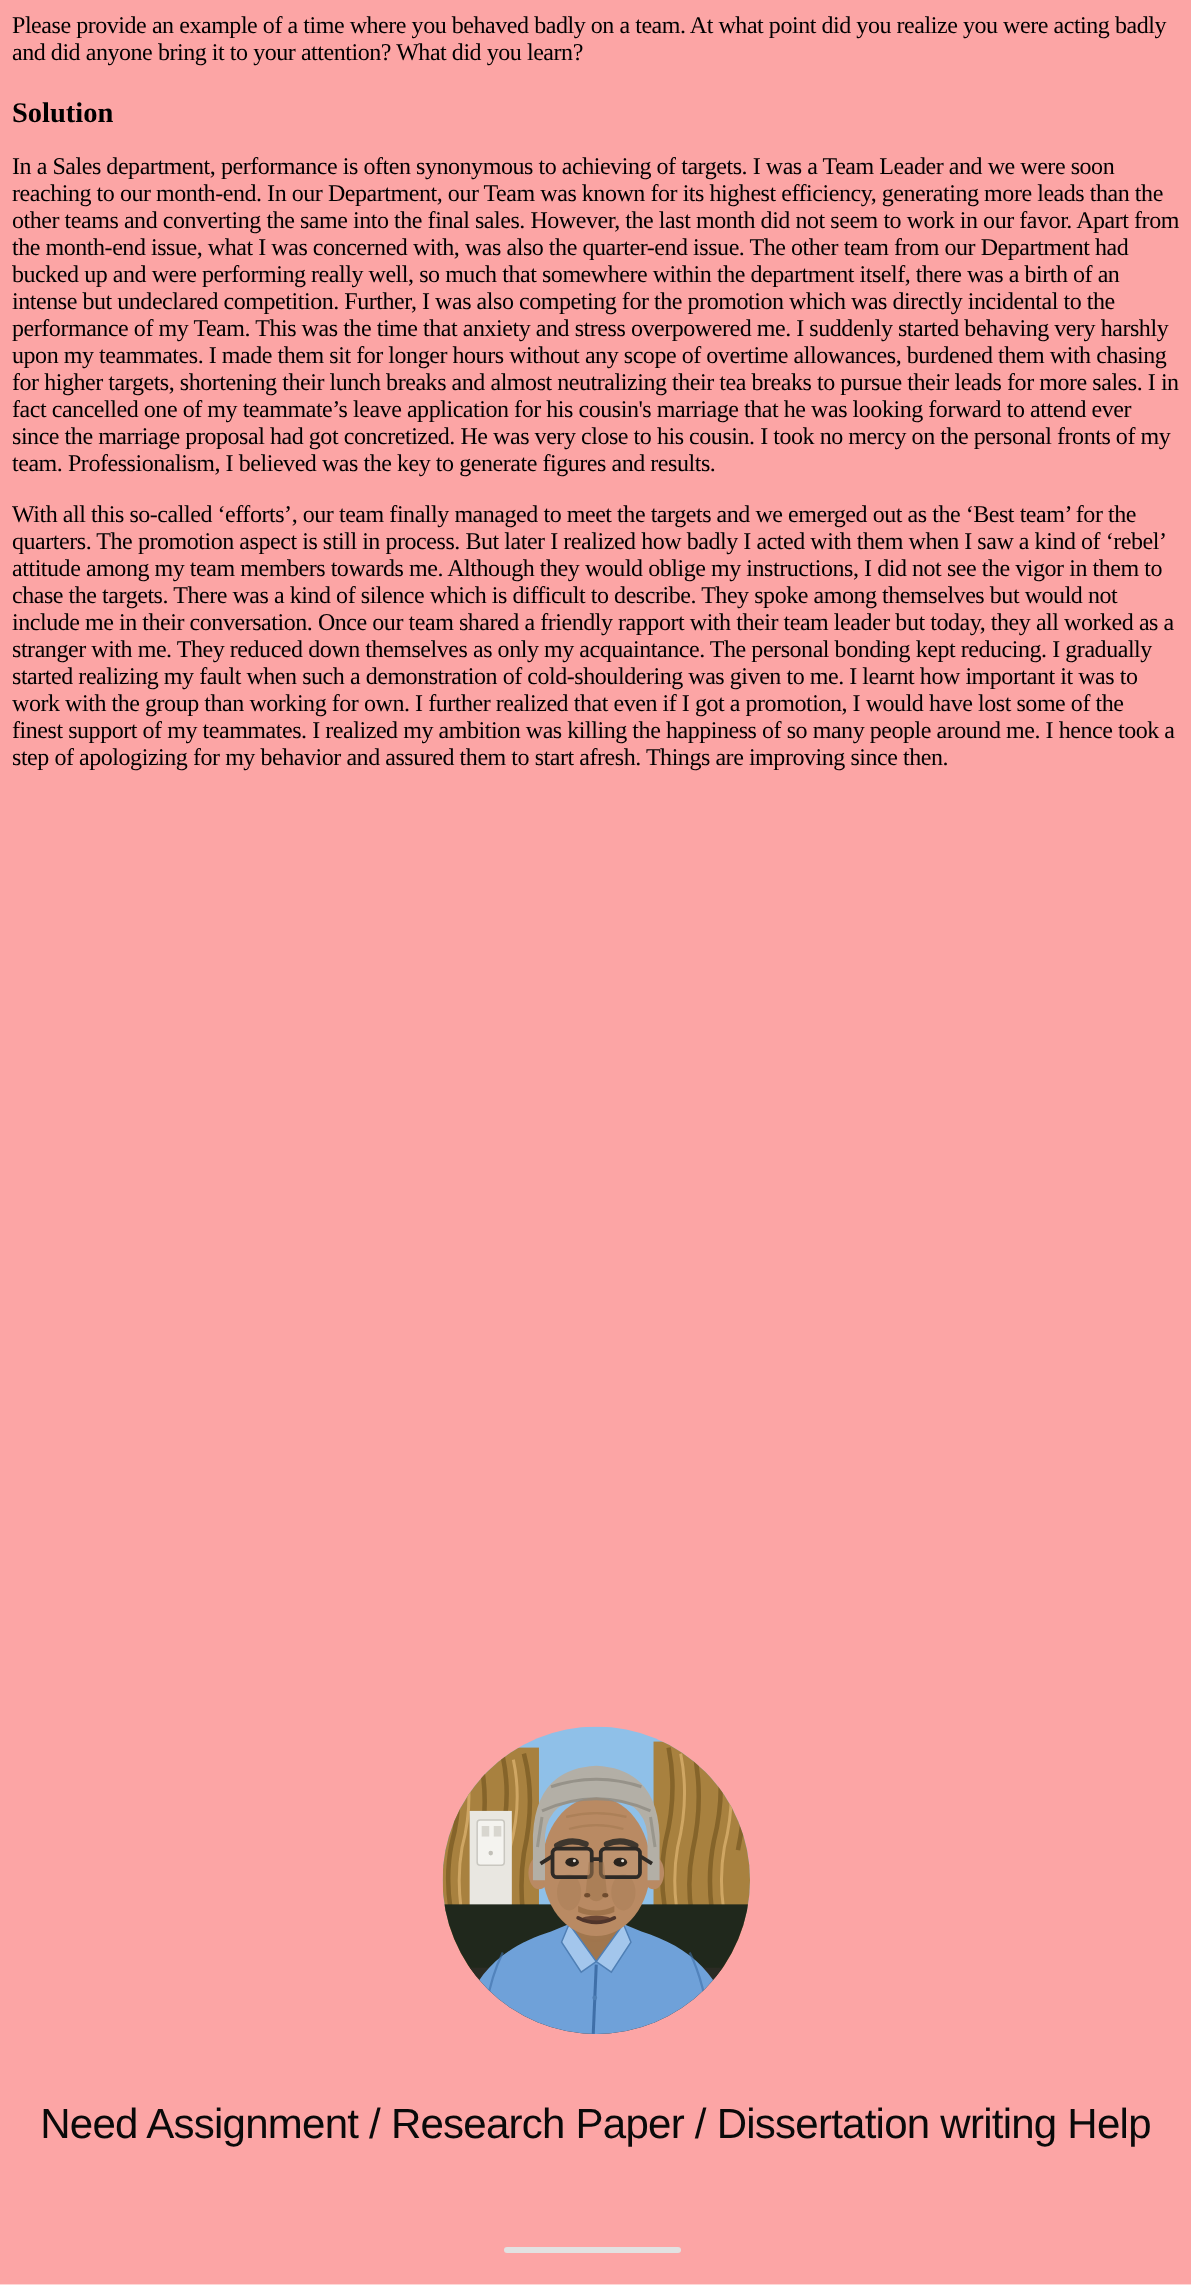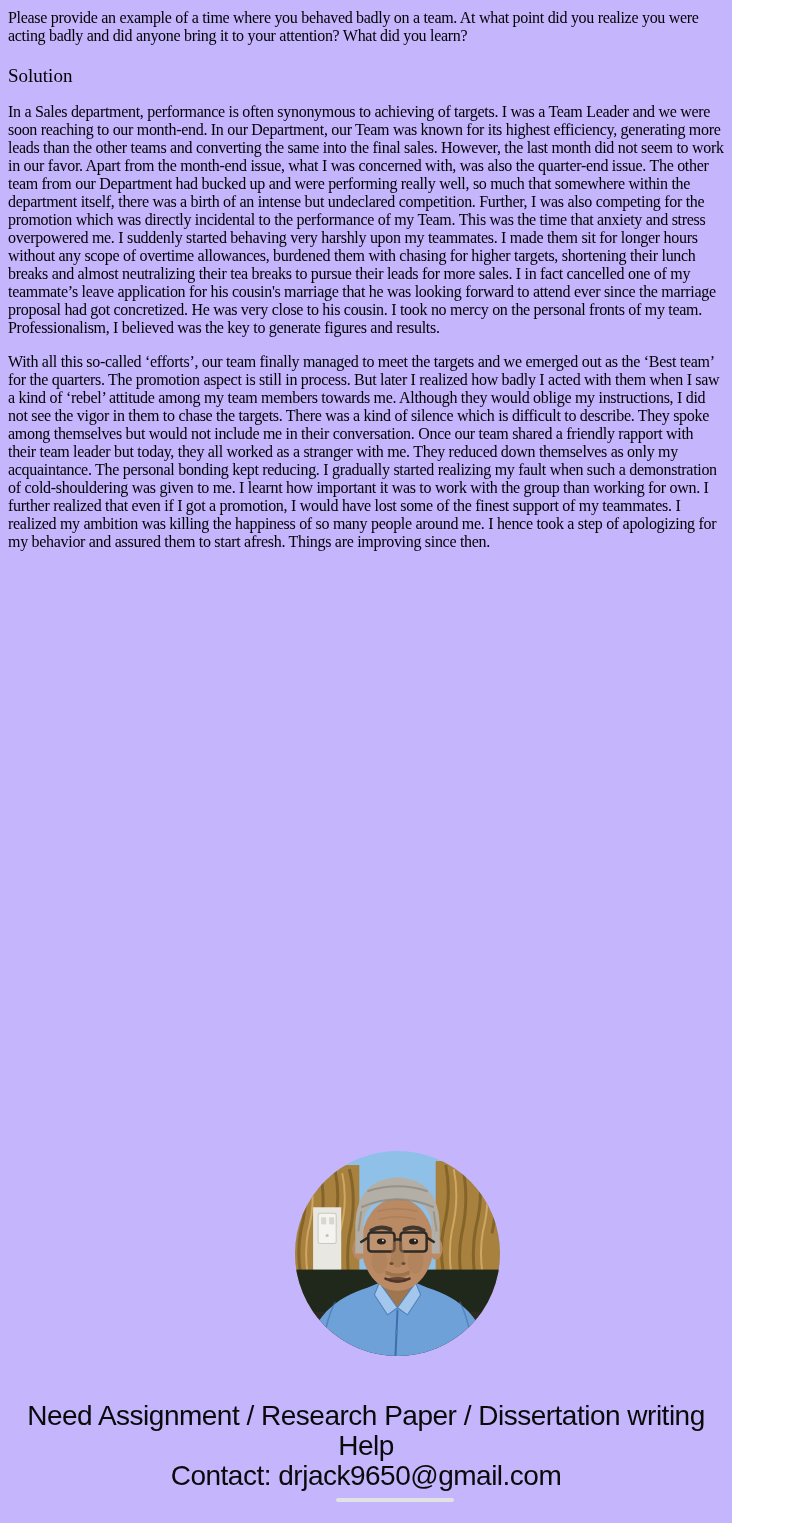--- a/index.html
+++ b/index.html
@@ -1,40 +1,40 @@
 <!DOCTYPE html>
 <html style="--av-sky: #8fc0e8; --av-curtain: #a8813f; --av-curtain_dark: #7c5c26; --av-curtain_light: #d3aa67; --av-wall: #e9e7e1; --av-band: #20281c; --av-band2: #2b2b24; --av-skin: #b98a63; --av-skin_shadow: #a0764e; --av-hair: #b3afa6; --av-hair_dark: #8f8b82; --av-shirt: #6fa1d9; --av-shirt_light: #a3c6ec; --av-shirt_dark: #3f6fa8; --av-frame: #2e2a26;"><head>
 <meta charset="utf-8">
 <style>
   html,body{margin:0;padding:0;background:#ffffff;}
   .page{
     position:relative;
-    width:732px;
+    width:794px;
     height:1523px;
-    background:#c4b5fd;
+    background:#fca5a5;
     overflow:hidden;
     font-family:"Liberation Serif", serif;
     color:#000000;
   }
   .content{
     position:absolute;
     top:0;left:0;right:0;
     padding:9px 8px 0 8px;
   }
   .body-text{
     font-size:16px;
     line-height:18px;
     letter-spacing:-0.3px;
     margin:0;
     text-align:left;
   }
   .heading{
     font-size:19px;
     line-height:22px;
-    font-weight:normal;
+    font-weight:bold;
     margin:20px 0 16px 0;
   }
   .para-first{margin-top:0;}
   .para-gap{margin-top:16px;}
   .avatar{
     position:absolute;
     left:295px;
     top:1151px;
     width:205px;
     height:205px;
@@ -184,19 +184,18 @@
           <path d="M90 127 Q102 133 114 127" fill="none" stroke="#4f342a" stroke-width="2.5" stroke-linecap="round"></path>
           <path class="av-skin-sh-st" d="M92 140 Q102 144 112 140" fill="none" stroke-width="1.5" opacity="0.4"></path>
         </g>
       </g>
     </svg>
   </div>
 
   <div class="footer">
     <div class="footer-inner">
       <div>Need Assignment / Research Paper / Dissertation writing Help</div>
-      <div>Contact: drjack9650@gmail.com</div>
     </div>
   </div>
 
   <div class="faint-bar"></div>
 
 </div>
 
 </body></html>

